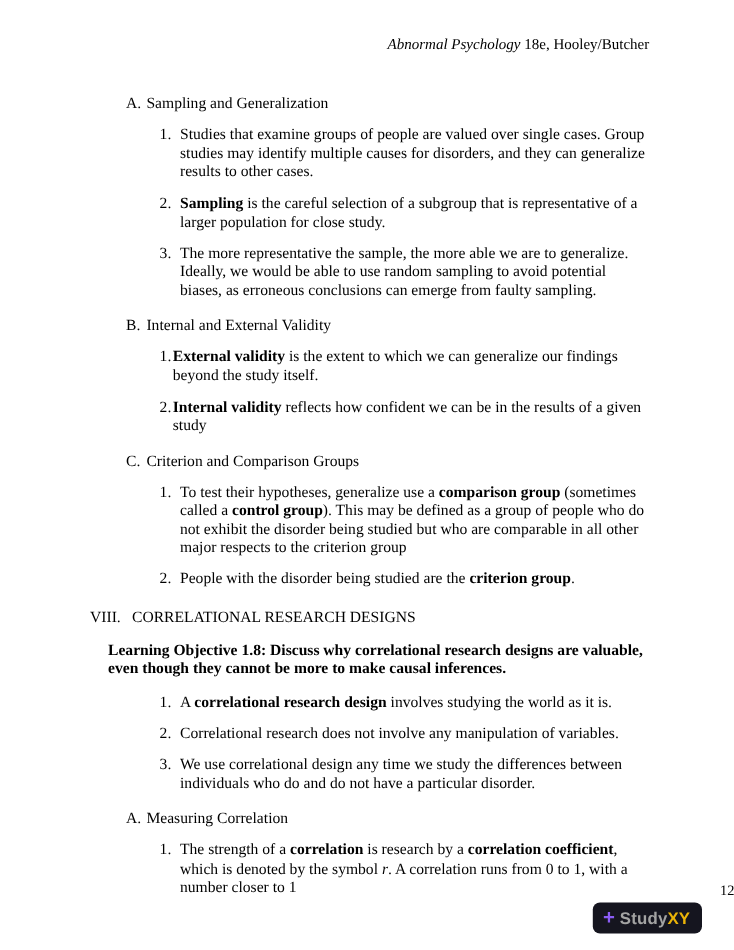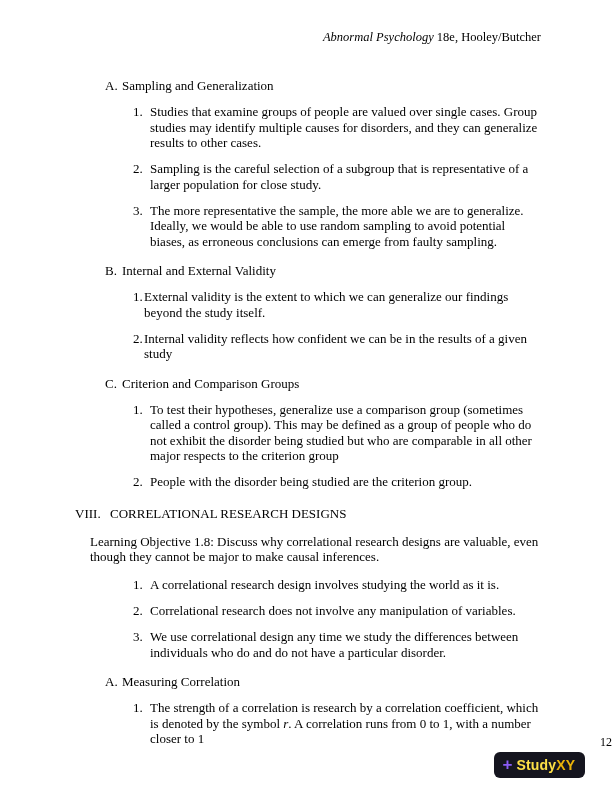--- a/index.html
+++ b/index.html
@@ -29,21 +29,21 @@
     text-align: right;
   }
   .running-head .it { font-style: italic; }
   .doc-body {
     position: absolute;
     top: 64px;
     left: 72px;
     right: 71px;
   }
   .block { margin: 0 0 11px 0; }
-  .block .text span.b { font-weight: normal; text-align: center; }
+  .block .text span.b { font-weight: bold; text-align: center; }
   .block .text span.i { font-style: italic; }
 
   .alpha {
     display: flex;
     margin-left: 33px;
     margin-top: 14px;
     margin-bottom: 11px;
   }
   .alpha .label { flex: 0 0 17px; }
 
@@ -166,21 +166,21 @@
       </div>
       <div class="block num">
         <span class="label">2.</span>
         <div class="text"><span>People with the disorder being studied are the </span><span class="b">criterion group</span><span>.</span></div>
       </div>
       <div class="block roman">
         <span class="label">VIII.</span>
         <div class="text"><span>CORRELATIONAL RESEARCH DESIGNS</span></div>
       </div>
       <div class="block objective">
-        <div class="text"><span class="b">Learning Objective 1.8: Discuss why correlational research designs are valuable, even though they cannot be major to make causal inferences.</span></div>
+        <div class="text"><span class="b">Learning Objective 1.8: Discuss why correlational research designs are valuable, even though they cannot be more to make causal inferences.</span></div>
       </div>
       <div class="block num">
         <span class="label">1.</span>
         <div class="text"><span>A </span><span class="b">correlational research design</span><span> involves studying the world as it is.</span></div>
       </div>
       <div class="block num">
         <span class="label">2.</span>
         <div class="text"><span>Correlational research does not involve any manipulation of variables.</span></div>
       </div>
       <div class="block num">
@@ -194,17 +194,17 @@
       <div class="block num">
         <span class="label">1.</span>
         <div class="text"><span>The strength of a </span><span class="b">correlation</span><span> is research by a </span><span class="b">correlation coefficient</span><span>, which is denoted by the symbol </span><span class="i">r</span><span>. A correlation runs from 0 to 1, with a number closer to 1</span></div>
       </div>
     </div>
 
   <div class="page-number">12</div>
 
   <div class="brand-logo" style="background: rgb(21, 21, 31);">
     <span class="plus" style="color: rgb(139, 92, 246);">+</span>
-    <span class="study" style="color: #fde047;">Study</span>
+    <span class="study" style="color: #a3a3a3;">Study</span>
       <span class="xy" style="color: #eab308;">XY</span>
   </div>
 
 </div>
 
 </body></html>

